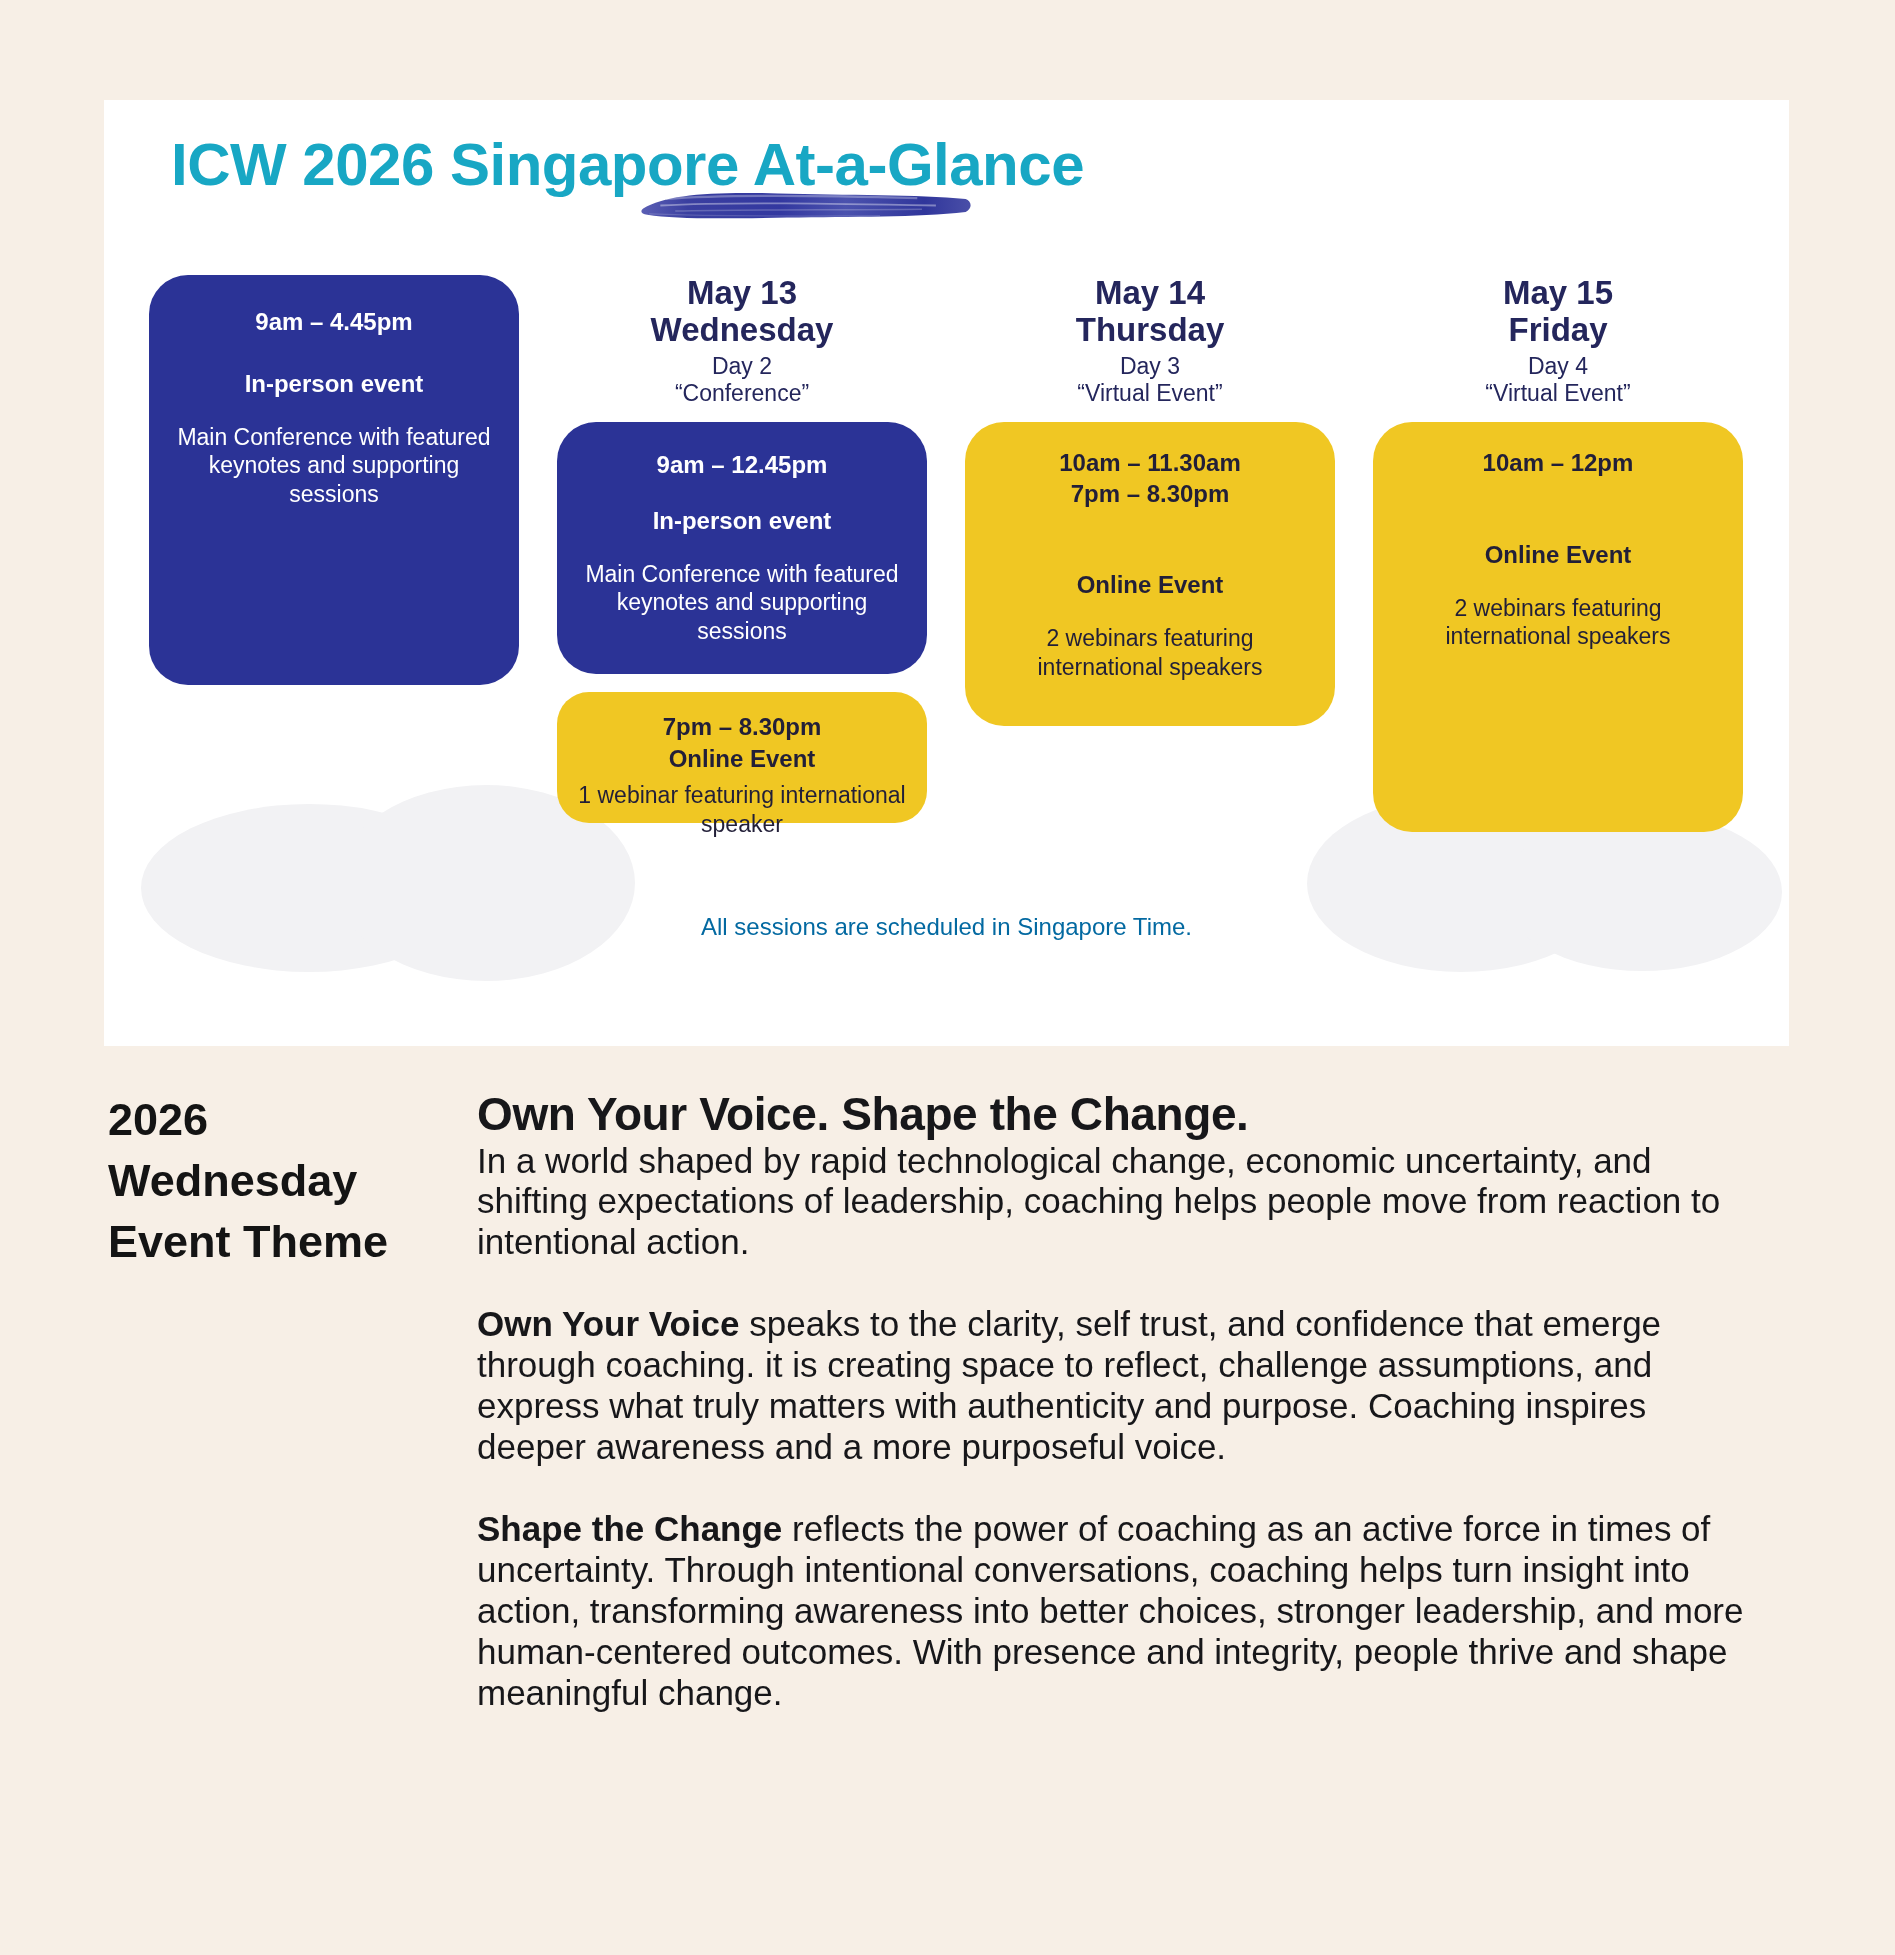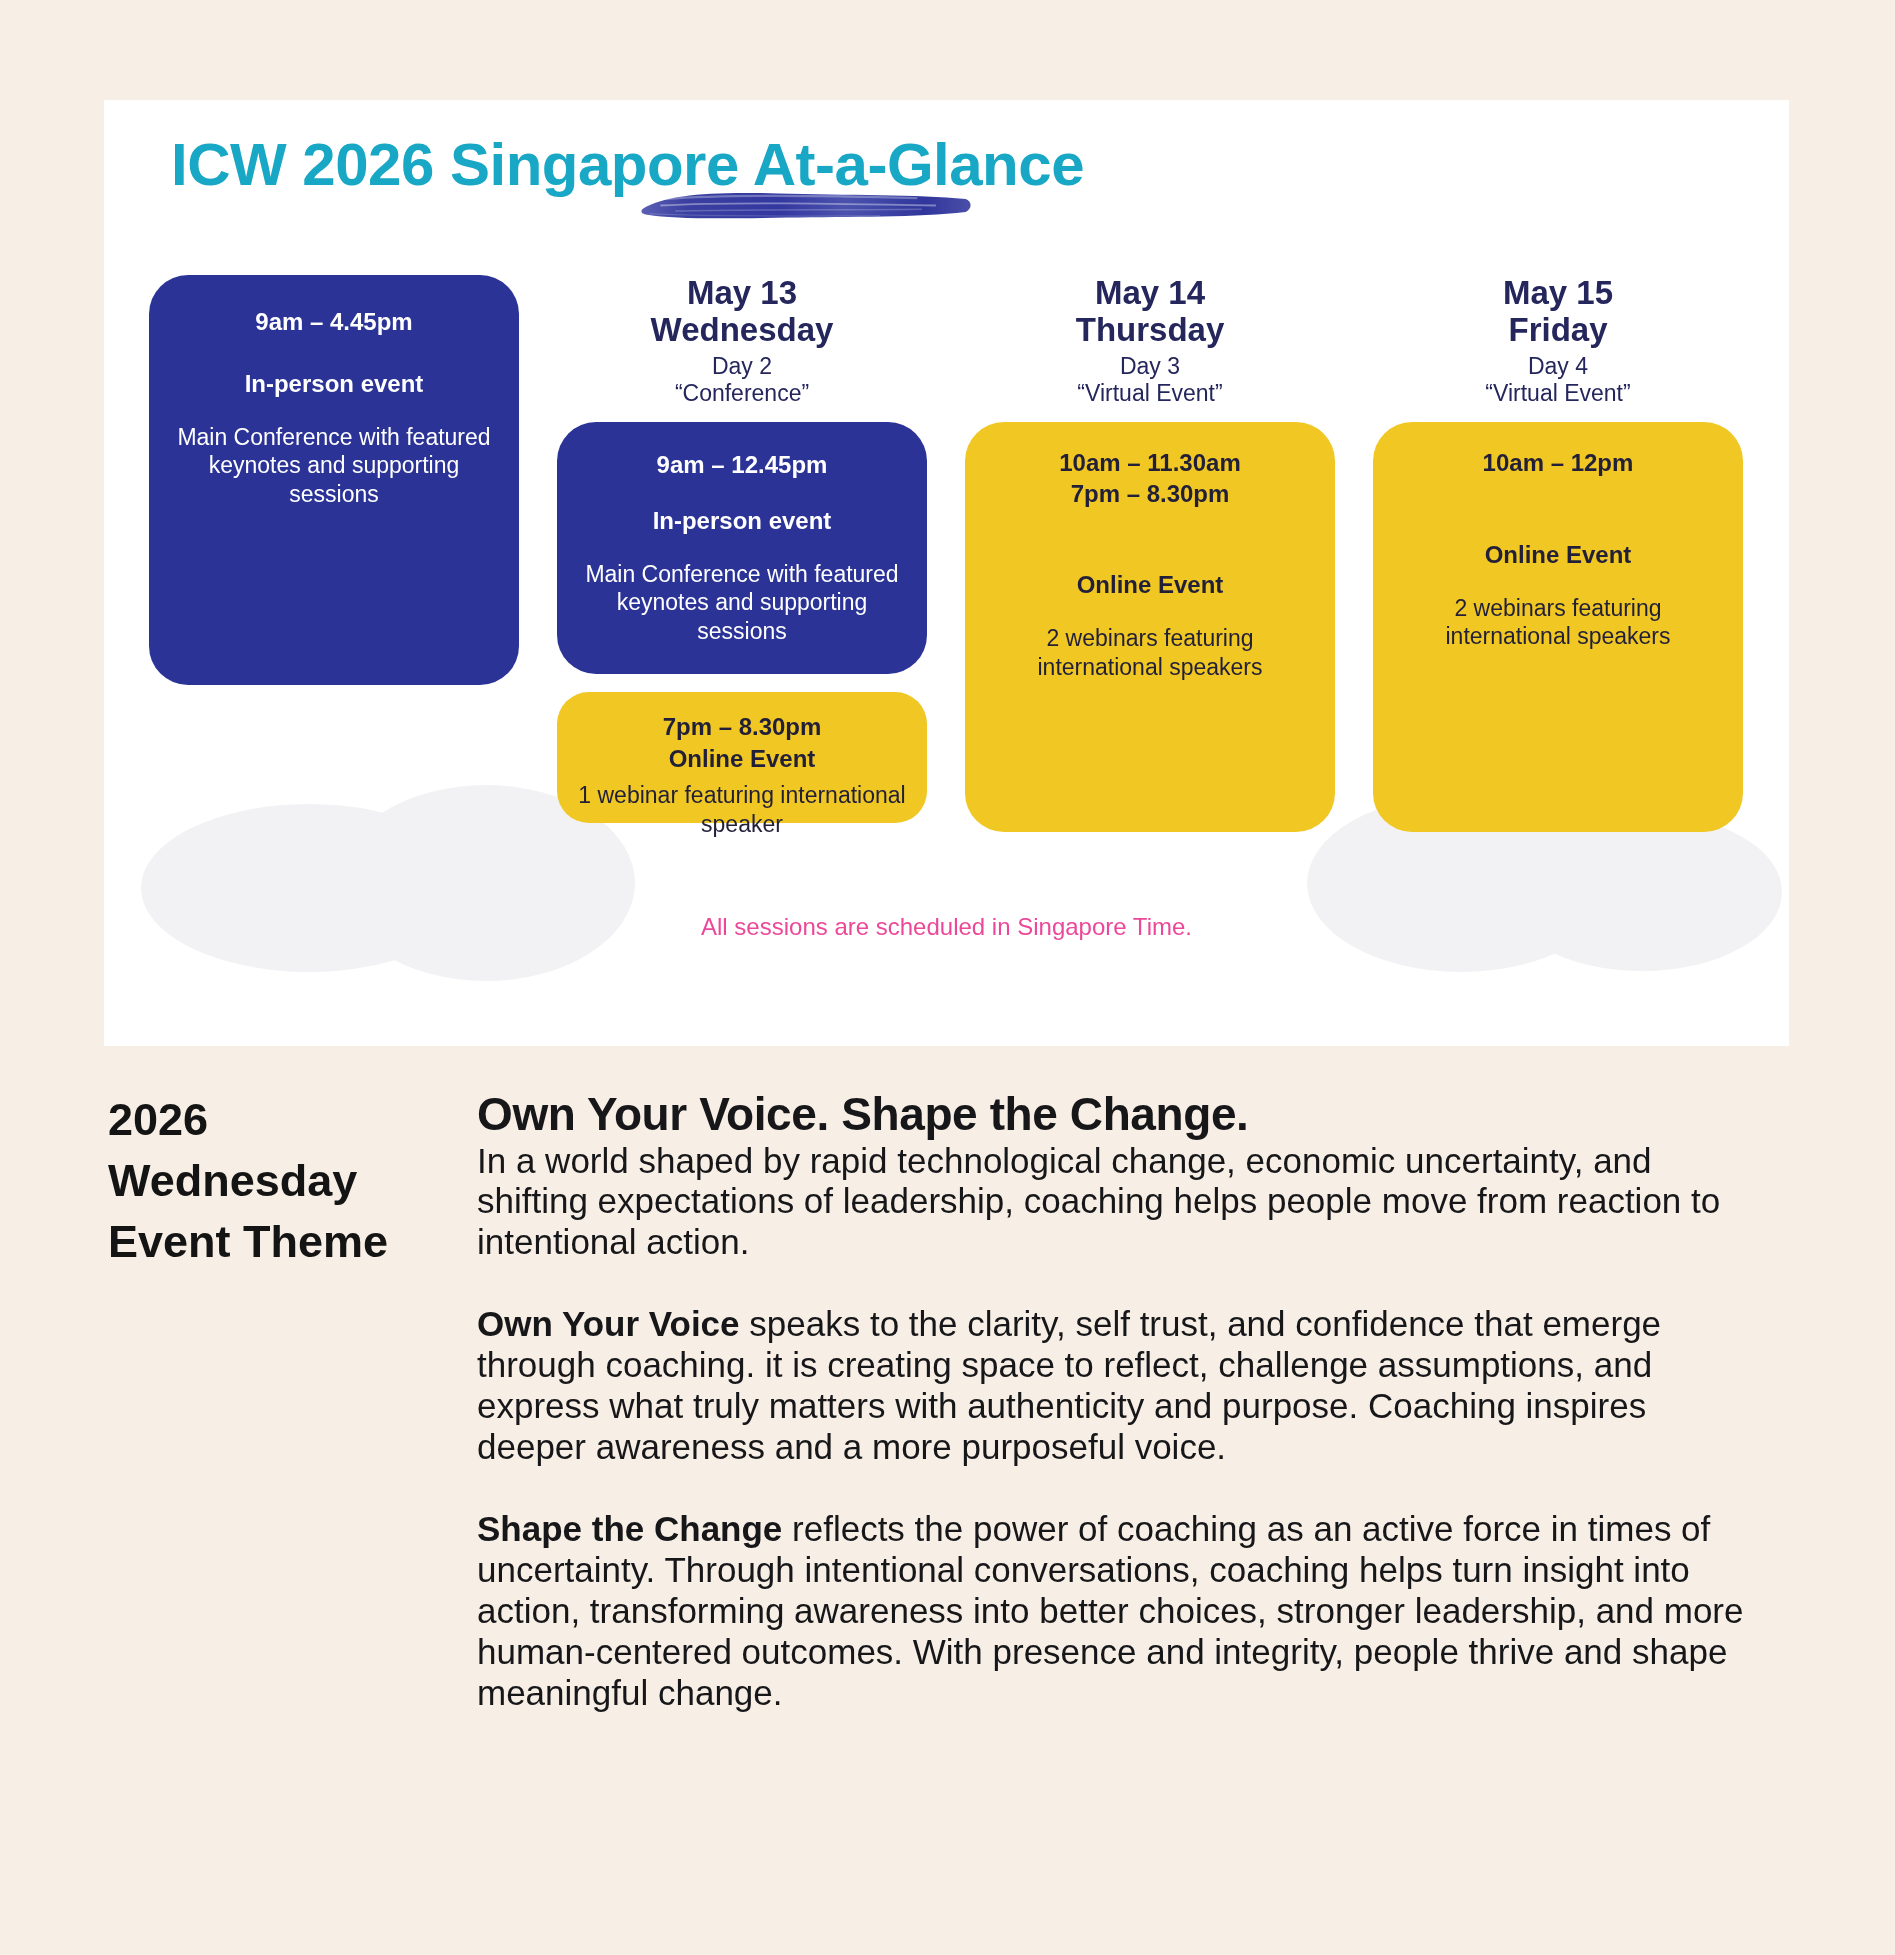--- a/index.html
+++ b/index.html
@@ -133,31 +133,31 @@
     line-height: 1.24;
   }
   .gap-lg { height: 30px; }
   .gap-md { height: 24px; }
   .gap-sm { height: 7.5px; }
 
   
   .col-1 .card { height: 410px; padding-top: 32px; }
   .col-2 .card-main { height: 252px; padding-top: 28px; }
   .col-2 .card-sub  { height: 131px; margin-top: 17.7px; padding-top: 20.5px; border-radius: 32px; }
-  .col-3 .card { height: 410px; padding-top: 26px; }
+  .col-3 .card { height: 304px; padding-top: 26px; }
   .col-4 .card { height: 410px; padding-top: 26px; }
 
   .timezone-note {
     position: absolute;
     left: 0;
     right: 0;
     top: 813px;
     text-align: center;
     font-size: 24px;
-    color: #ec4899;
+    color: #0369a1;
   }
 
   
   .theme-section {
     position: absolute;
     left: 0;
     top: 1089px;
     width: 1895px;
     display: flex;
     gap: 48px;

